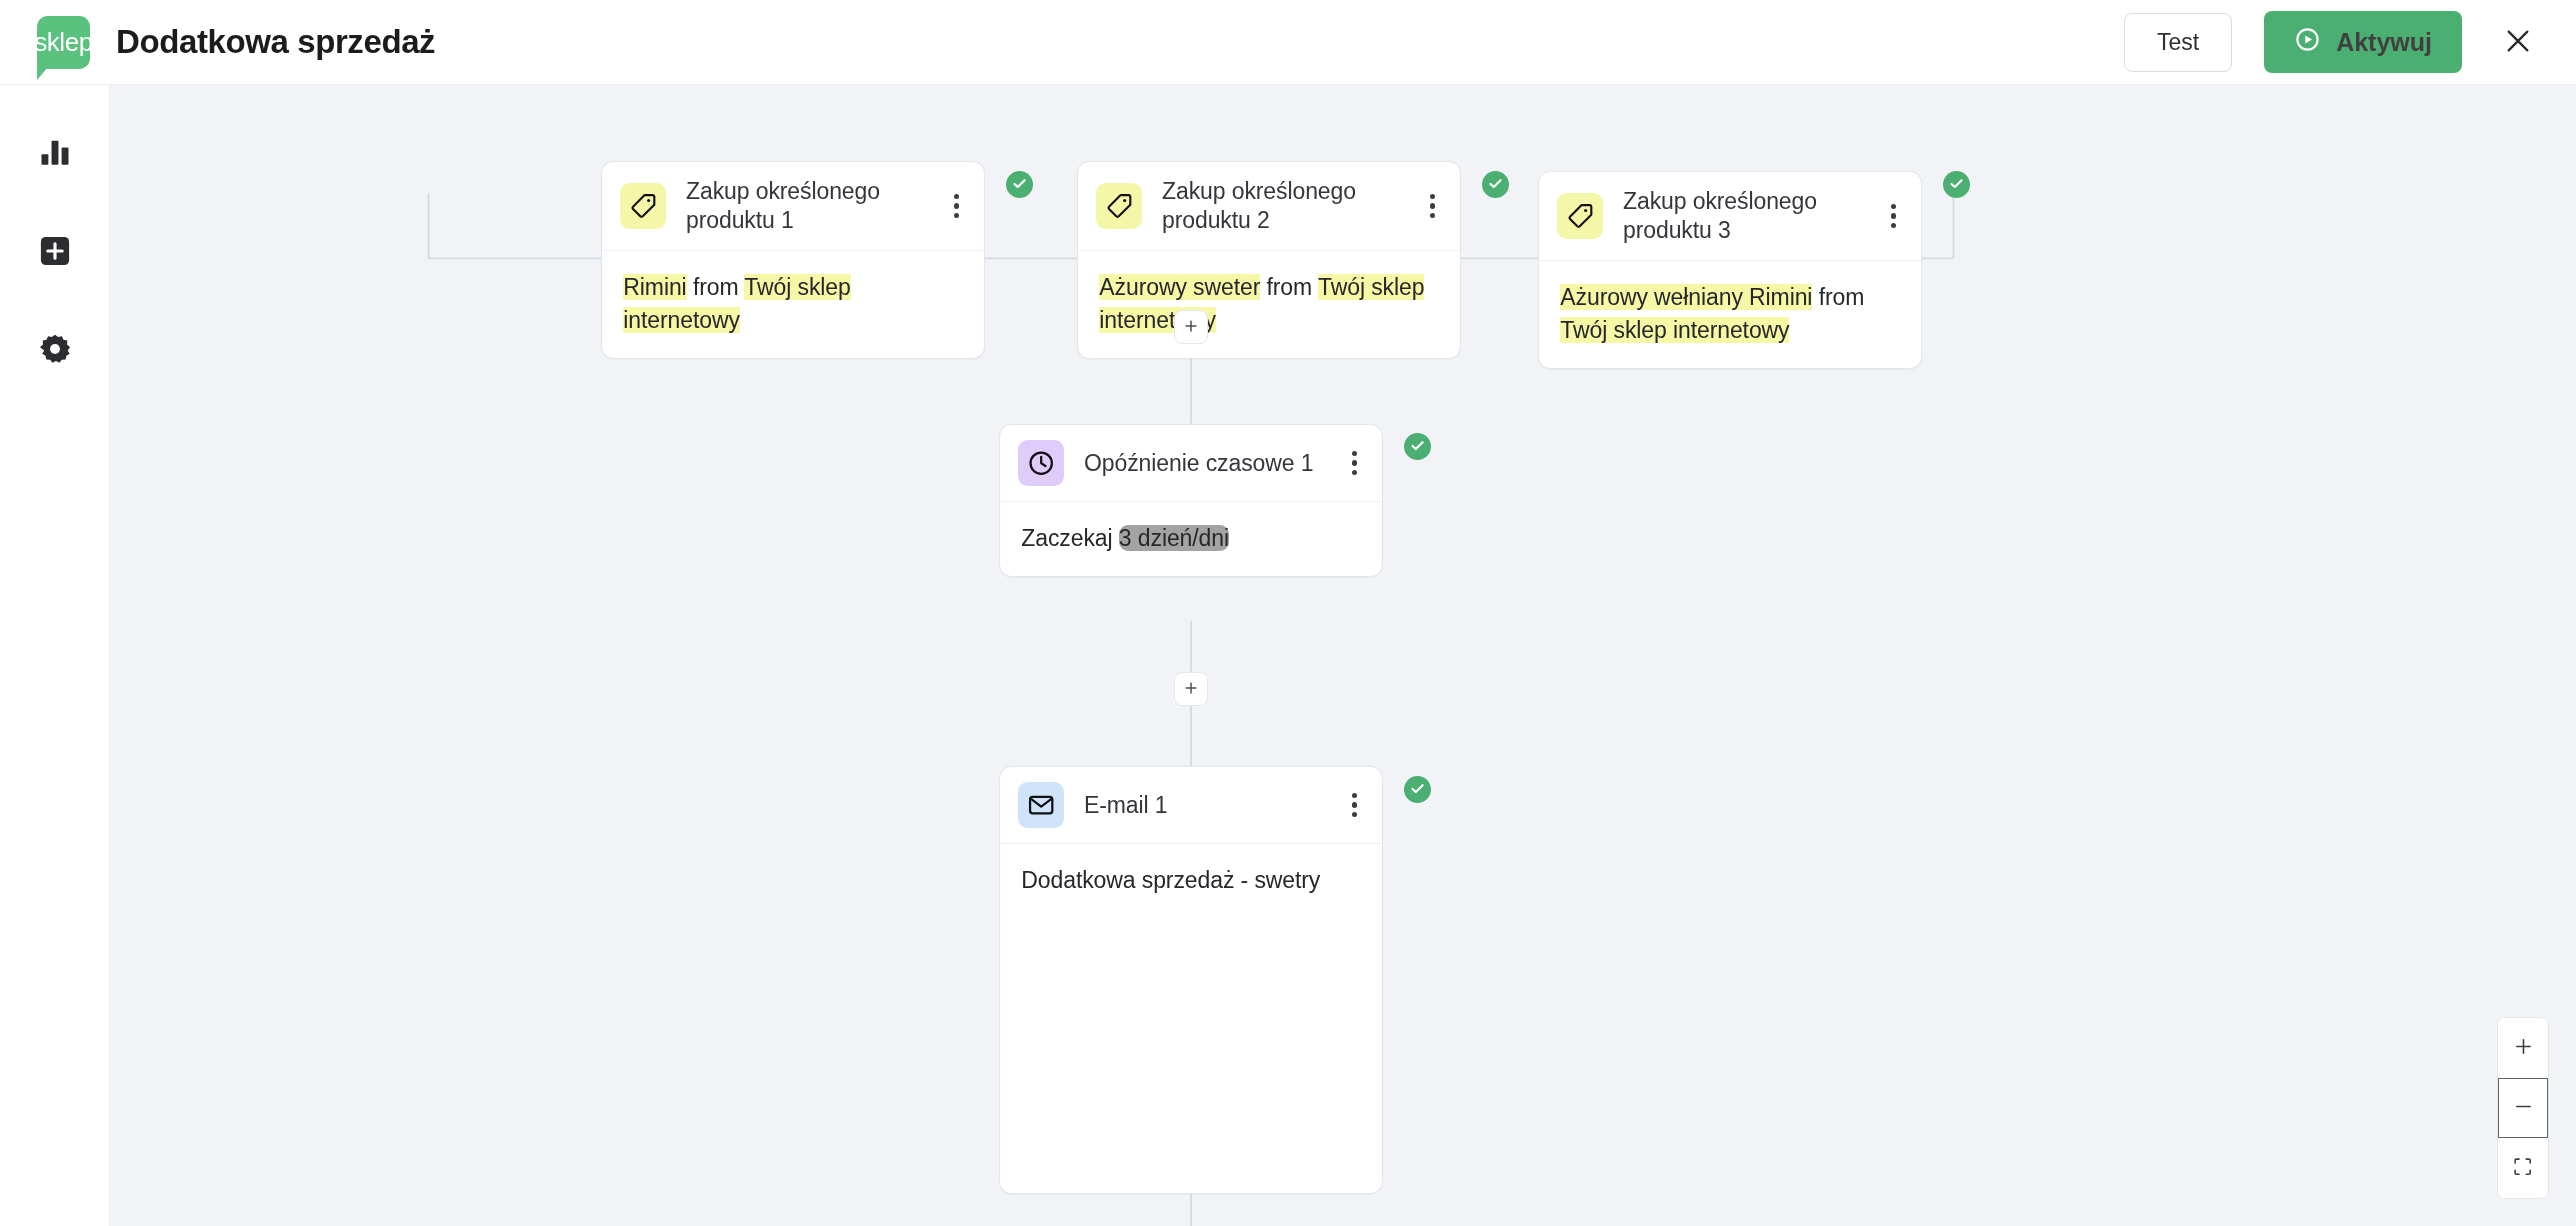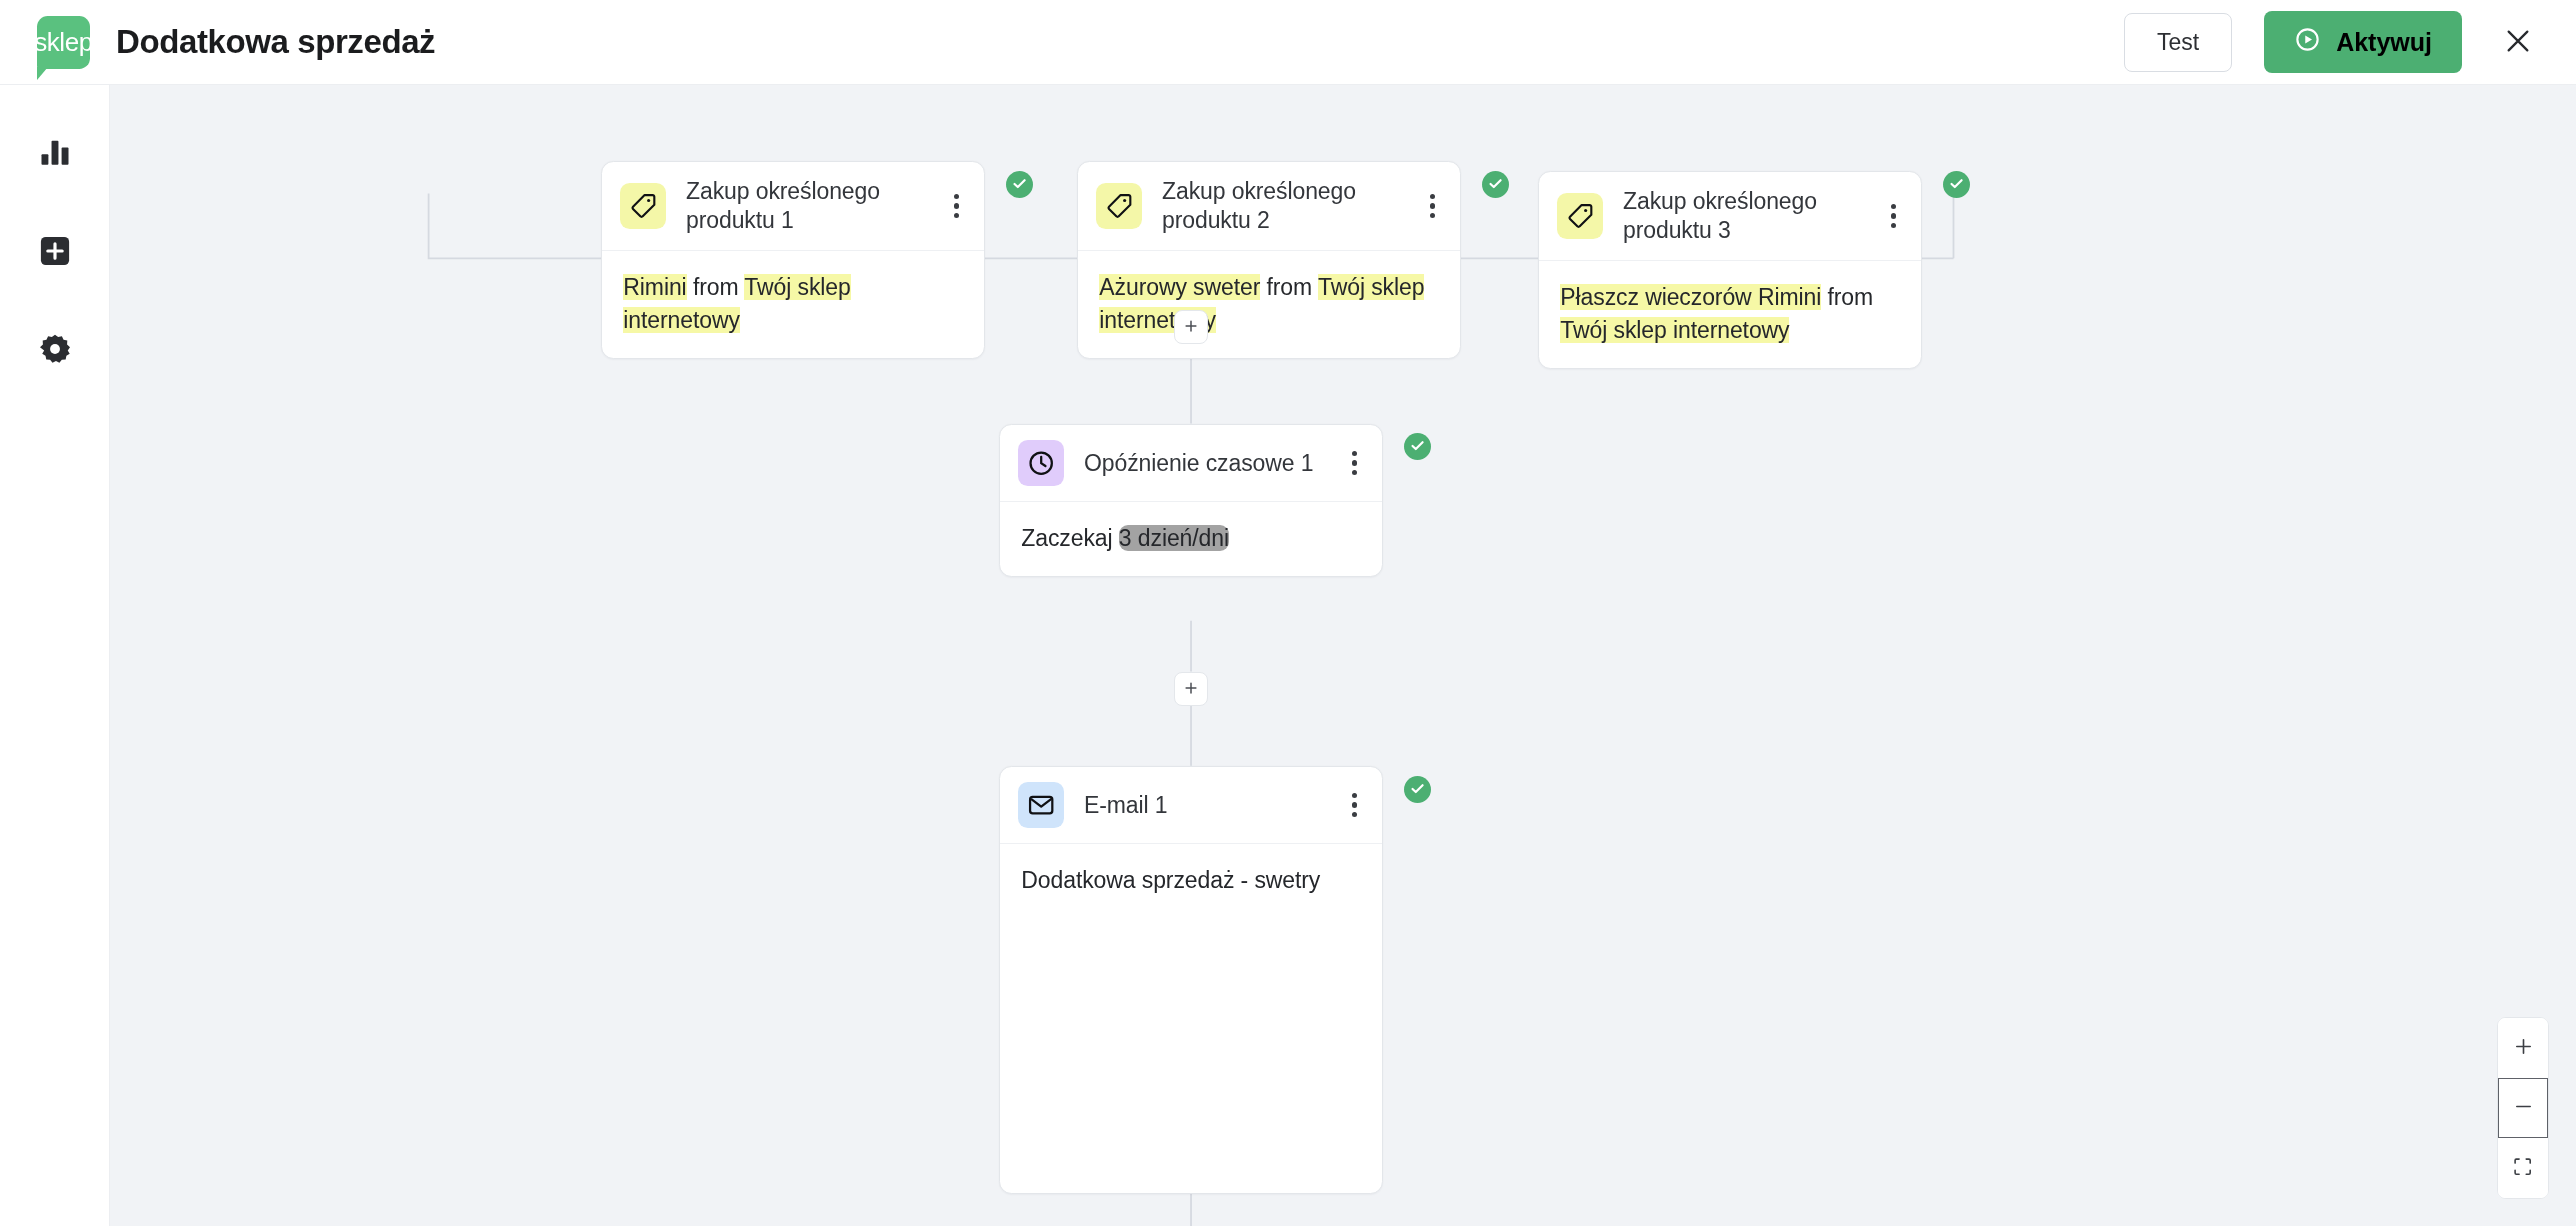--- a/index.html
+++ b/index.html
@@ -50,21 +50,21 @@
   .btn-test {
     width: 108px; height: 59px;
     border: 1.8px solid #d9dde3; border-radius: 8px;
     background: #ffffff; color: #2d2f33;
     font-size: 23px; font-family: "Liberation Sans", sans-serif;
     cursor: pointer;
   }
   .btn-activate {
     height: 62px; padding: 0 30px;
     border: none; border-radius: 8px;
-    background: #4caf72; color: #000000;
+    background: #4caf72; color: #404040;
     font-size: 25px; font-weight: 700;
     font-family: "Liberation Sans", sans-serif;
     display: flex; align-items: center; gap: 15px; cursor: pointer;
   }
   .btn-close {
     width: 48px; height: 48px;
     background: none; border: none; cursor: pointer;
     display: flex; align-items: center; justify-content: center;
   }
 
@@ -367,21 +367,21 @@
       </div>
       <div class="node-title">Zakup określonego produktu 3</div>
       <div class="kebab">
           <i></i>
           <i></i>
           <i></i>
         </div>
     </div>
     <div class="node-body">
       <div class="node-body-text">
-        <span class="hl-yellow">Płaszcz wieczorów Rimini</span><span> from </span><span class="hl-yellow">Twój sklep internetowy</span>
+        <span class="hl-yellow">Ażurowy wełniany Rimini</span><span> from </span><span class="hl-yellow">Twój sklep internetowy</span>
       </div>
     </div>
   </div>
   <div class="status-dot" style="left:1833px; top:86px;">
     <span>
       <svg width="17" height="17" viewBox="0 0 24 24" fill="none" stroke="#ffffff" stroke-width="3.1" stroke-linecap="round" stroke-linejoin="round">
         <path d="M5 12.6l4.6 4.4L19.2 7.4"></path>
       </svg>
     </span>
   </div>

